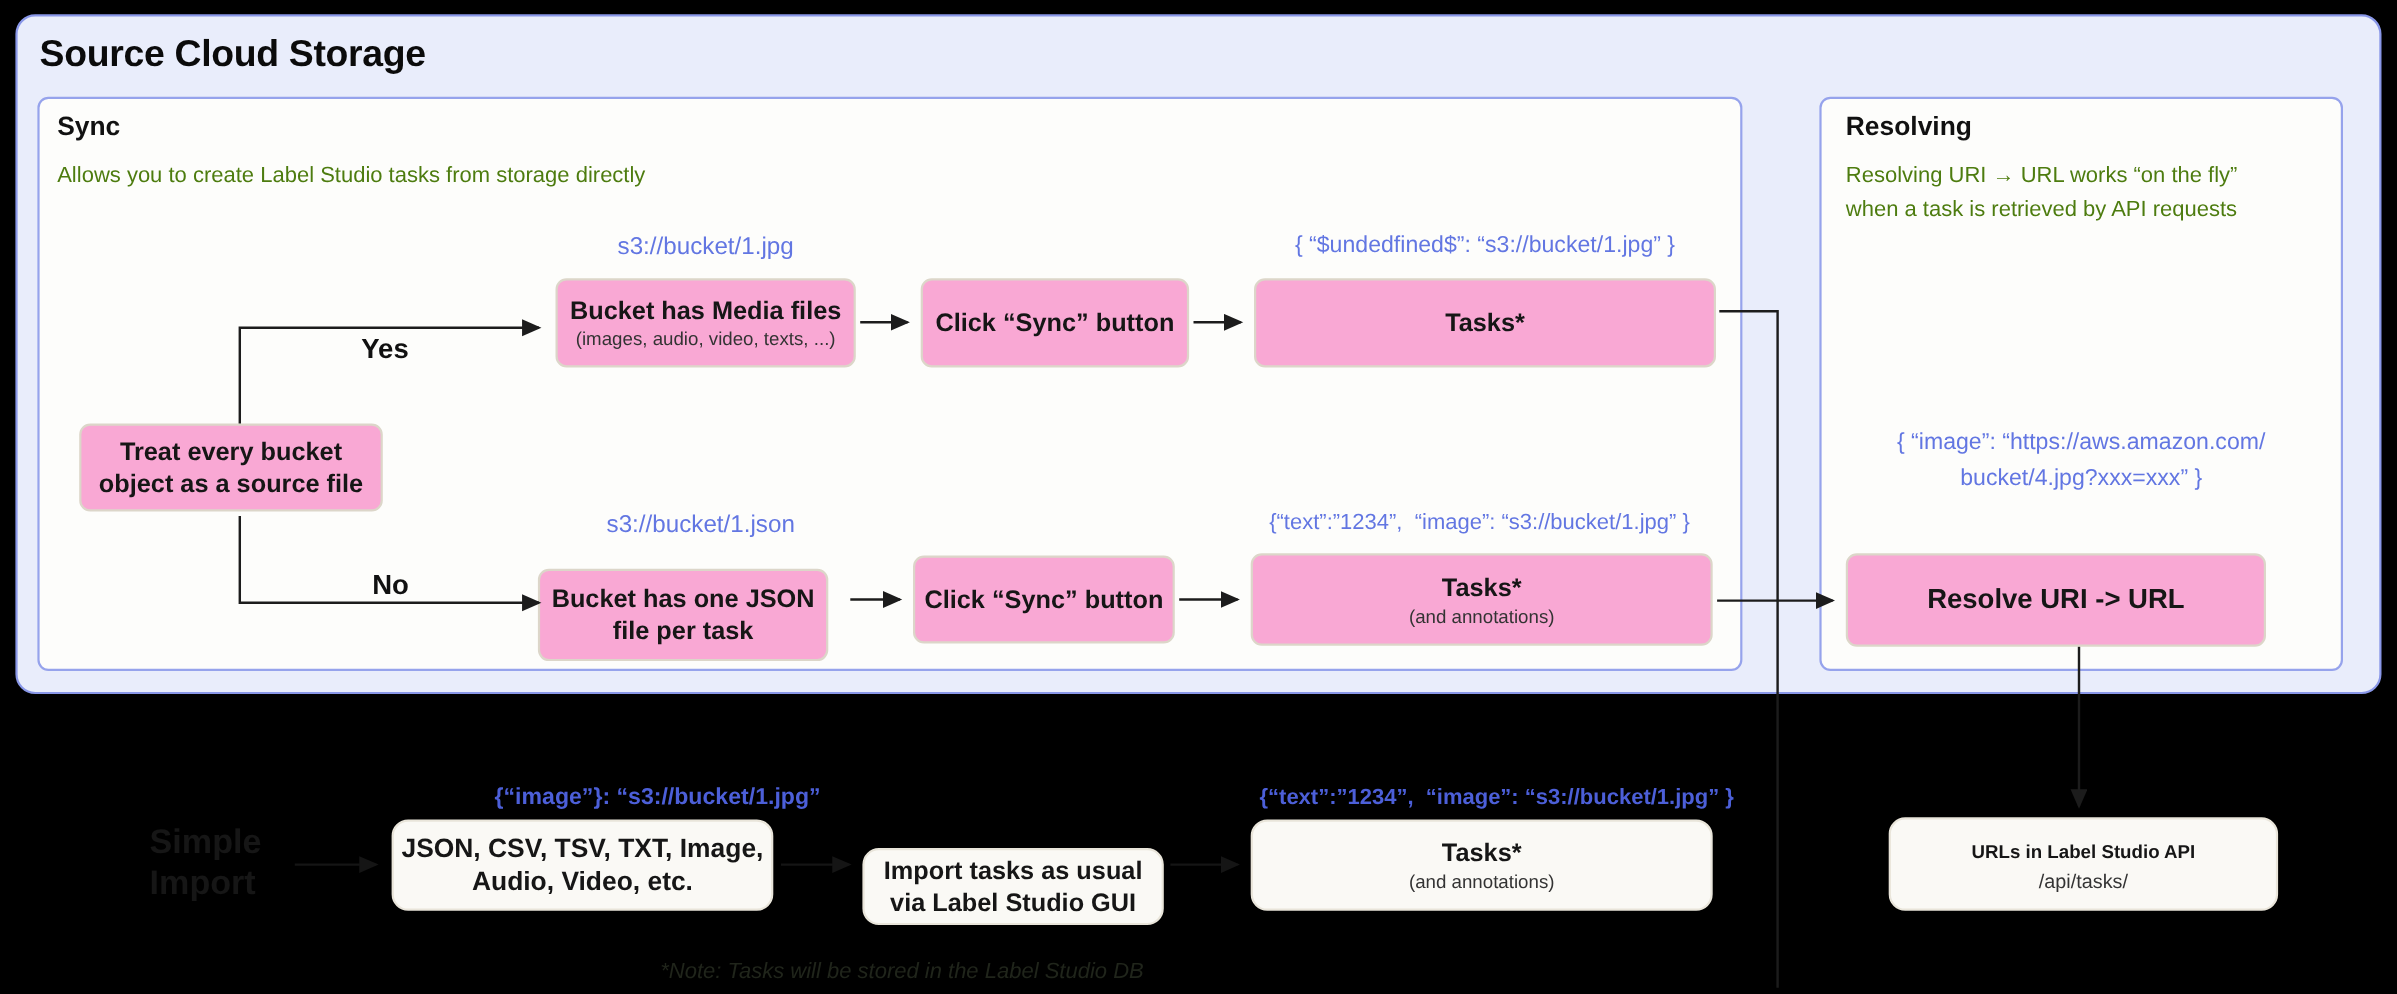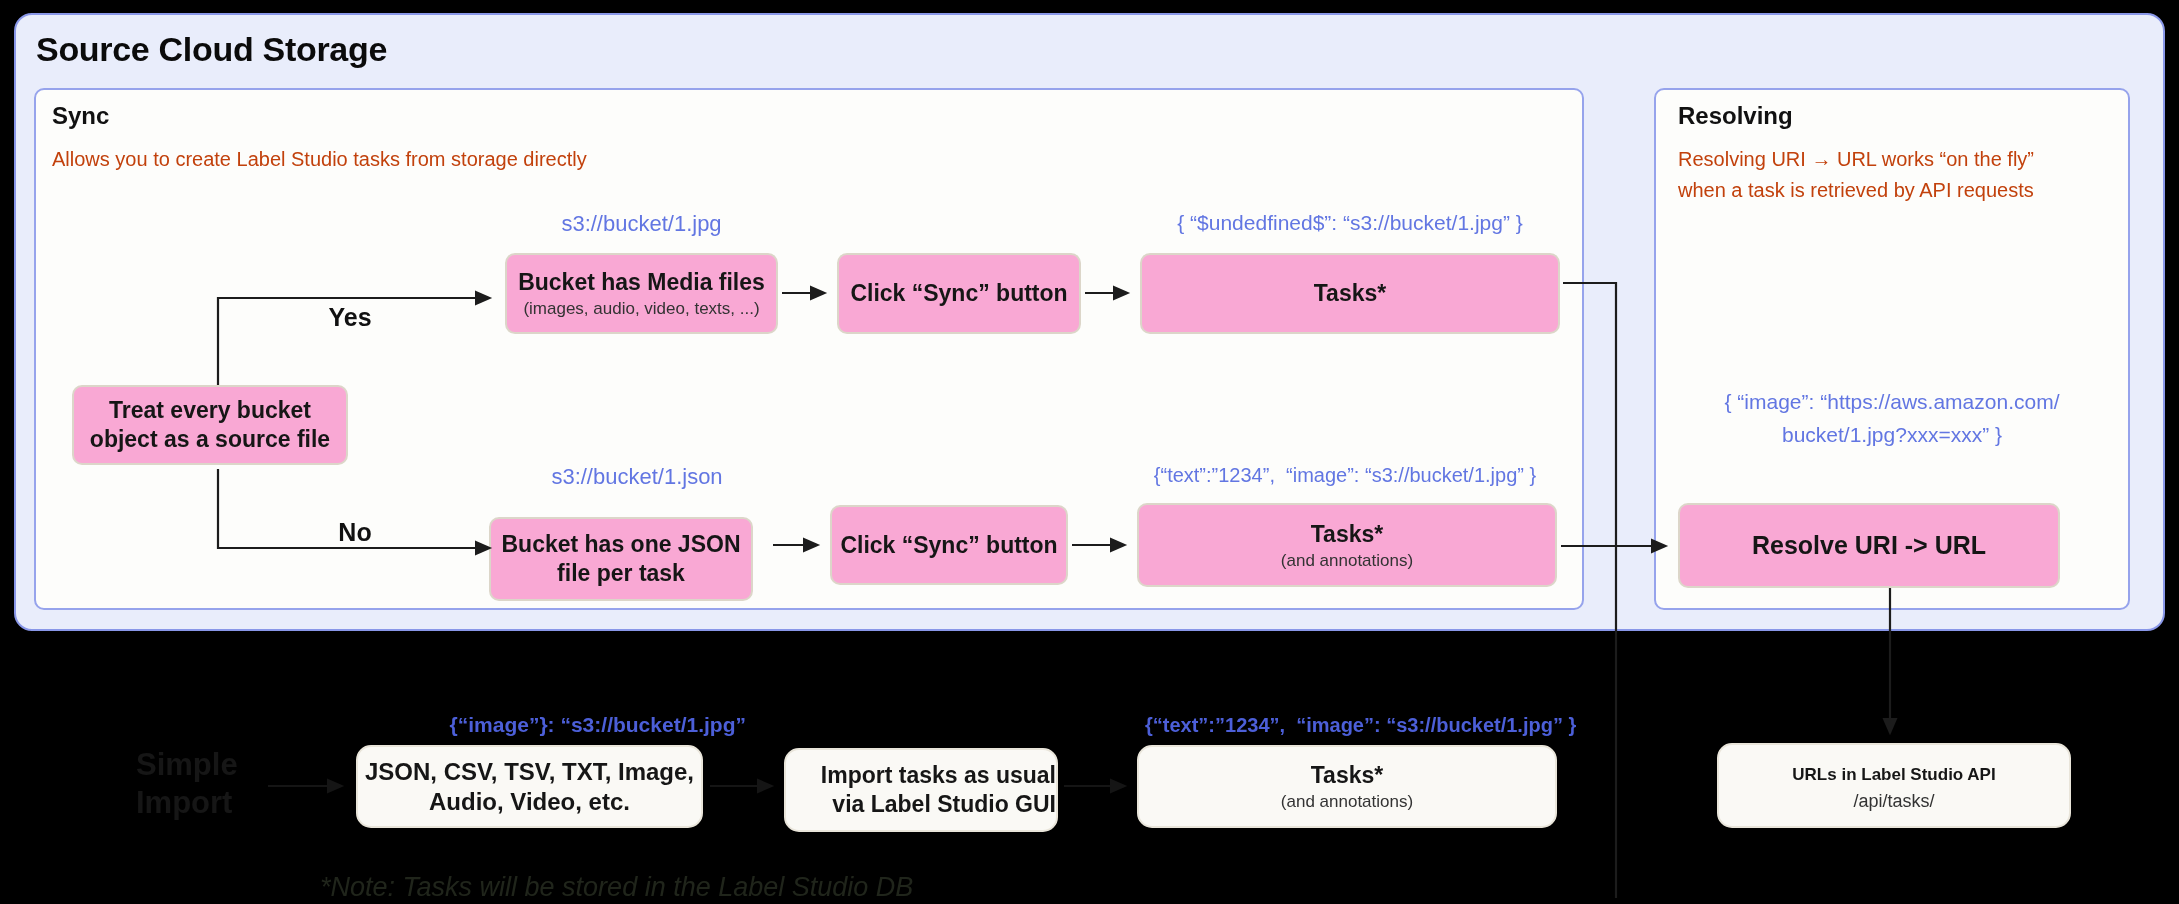--- a/index.html
+++ b/index.html
@@ -8,21 +8,21 @@
   .abs{position:absolute;}
   .outer{left:14px;top:13px;width:2151px;height:618px;background:#e9edfb;
          border:2px solid #8997e8;border-radius:18px;box-sizing:border-box;}
   .page-title{left:36px;top:30px;font-size:34px;font-weight:700;color:#0b0b0b;letter-spacing:-.3px;}
   .panel{background:#fdfdfb;border:2px solid #96a3ec;border-radius:10px;box-sizing:border-box;}
   #sync-panel{left:34px;top:88px;width:1550px;height:522px;}
   #resolving-panel{left:1654px;top:88px;width:476px;height:522px;}
   .panel-title{font-size:24px;font-weight:700;color:#111;}
   #sync-title{left:52px;top:102px;}
   #res-title{left:1678px;top:102px;}
-  .panel-desc{font-size:20px;color:#c2410c;line-height:31px;}
+  .panel-desc{font-size:20px;color:#4d7c0f;line-height:31px;}
   #sync-desc{left:52px;top:144px;}
   #res-desc{left:1678px;top:144px;width:436px;}
   .stepbox{background:#f9a8d4;border:2px solid #dcd6c9;border-radius:10px;display:flex;
            flex-direction:column;align-items:center;justify-content:center;color:#161616;
            box-sizing:border-box;text-align:center;white-space:nowrap;z-index:4;}
   .step-title{font-size:23px;font-weight:600;line-height:29px;}
   .step-sub{font-size:17px;font-weight:400;color:#333;margin-top:2px;line-height:20px;}
   .blue-label{color:#6276e2;text-align:center;white-space:pre;z-index:3;}
   .uri-label{font-size:22px;}
   .json-label{font-size:21px;}
@@ -43,27 +43,27 @@
   #res-json{left:1672px;top:385px;width:440px;text-align:center;font-size:21px;line-height:33px;color:#6276e2;}
   #resolve-box{left:1678px;top:503px;width:382px;height:85px;}
   #resolve-box .step-title{font-size:25px;}
   
   .darkbox{background:#faf9f5;border:2px solid #e9e5da;border-radius:15px;}
   .dark-label{color:#4c5fd8;font-weight:700;text-align:right;white-space:pre;}
   #simple-import{left:136px;top:746px;font-size:31px;line-height:38px;font-weight:600;color:#161616;}
   #labelA{left:346px;top:713px;width:400px;font-size:21px;}
   #boxA{left:356px;top:745px;width:347px;height:83px;}
   #boxA .step-title{font-size:24px;line-height:30px;}
-  #boxB{left:784px;top:748px;width:274px;height:84px;align-items:flex-end;}
+  #boxB{left:784px;top:771px;width:274px;height:70px;}
   #labelC{left:1145px;top:714px;width:400px;font-size:20px;}
   #boxC{left:1137px;top:745px;width:420px;height:83px;}
   #boxD{left:1717px;top:743px;width:354px;height:85px;}
   #boxD .step-title{font-size:17px;}
   #boxD .step-sub{font-size:18px;}
-  #note{left:320px;top:872px;width:1000px;font-size:27px;
+  #note{left:320px;top:872px;width:1000px;text-align:center;font-size:20px;
         font-style:italic;color:#20251b;}
   #connectors{left:0;top:0;z-index:5;pointer-events:none;}
 </style>
 </head>
 <body>
 
 <div class="stage">
 
   <div class="abs outer"></div>
   <div class="abs page-title">Source Cloud Storage</div>
@@ -73,21 +73,21 @@
   <div class="abs panel-desc" id="sync-desc">Allows you to create Label Studio tasks from storage directly</div>
 
   <div class="abs panel" id="resolving-panel"></div>
   <div class="abs panel-title" id="res-title">Resolving</div>
   <div class="abs panel-desc" id="res-desc">
     <span style="display:block">Resolving URI → URL works “on the fly”</span>
     <span style="display:block">when a task is retrieved by API requests</span>
   </div>
   <div class="abs" id="res-json">
     <span style="display:block">{ “image”: “https://aws.amazon.com/</span>
-    <span style="display:block">bucket/1.jpg?xxx=xxx” }</span>
+    <span style="display:block">bucket/4.jpg?xxx=xxx” }</span>
   </div>
   <div class="abs stepbox" id="resolve-box">
     <div class="step-title">Resolve URI -&gt; URL</div>
   </div>
 
   <div class="abs stepbox" id="decision-box">
     <div class="step-title">Treat every bucket</div>
     <div class="step-title">object as a source file</div>
   </div>
   <div class="abs branch-label" id="yes-label">Yes</div>

